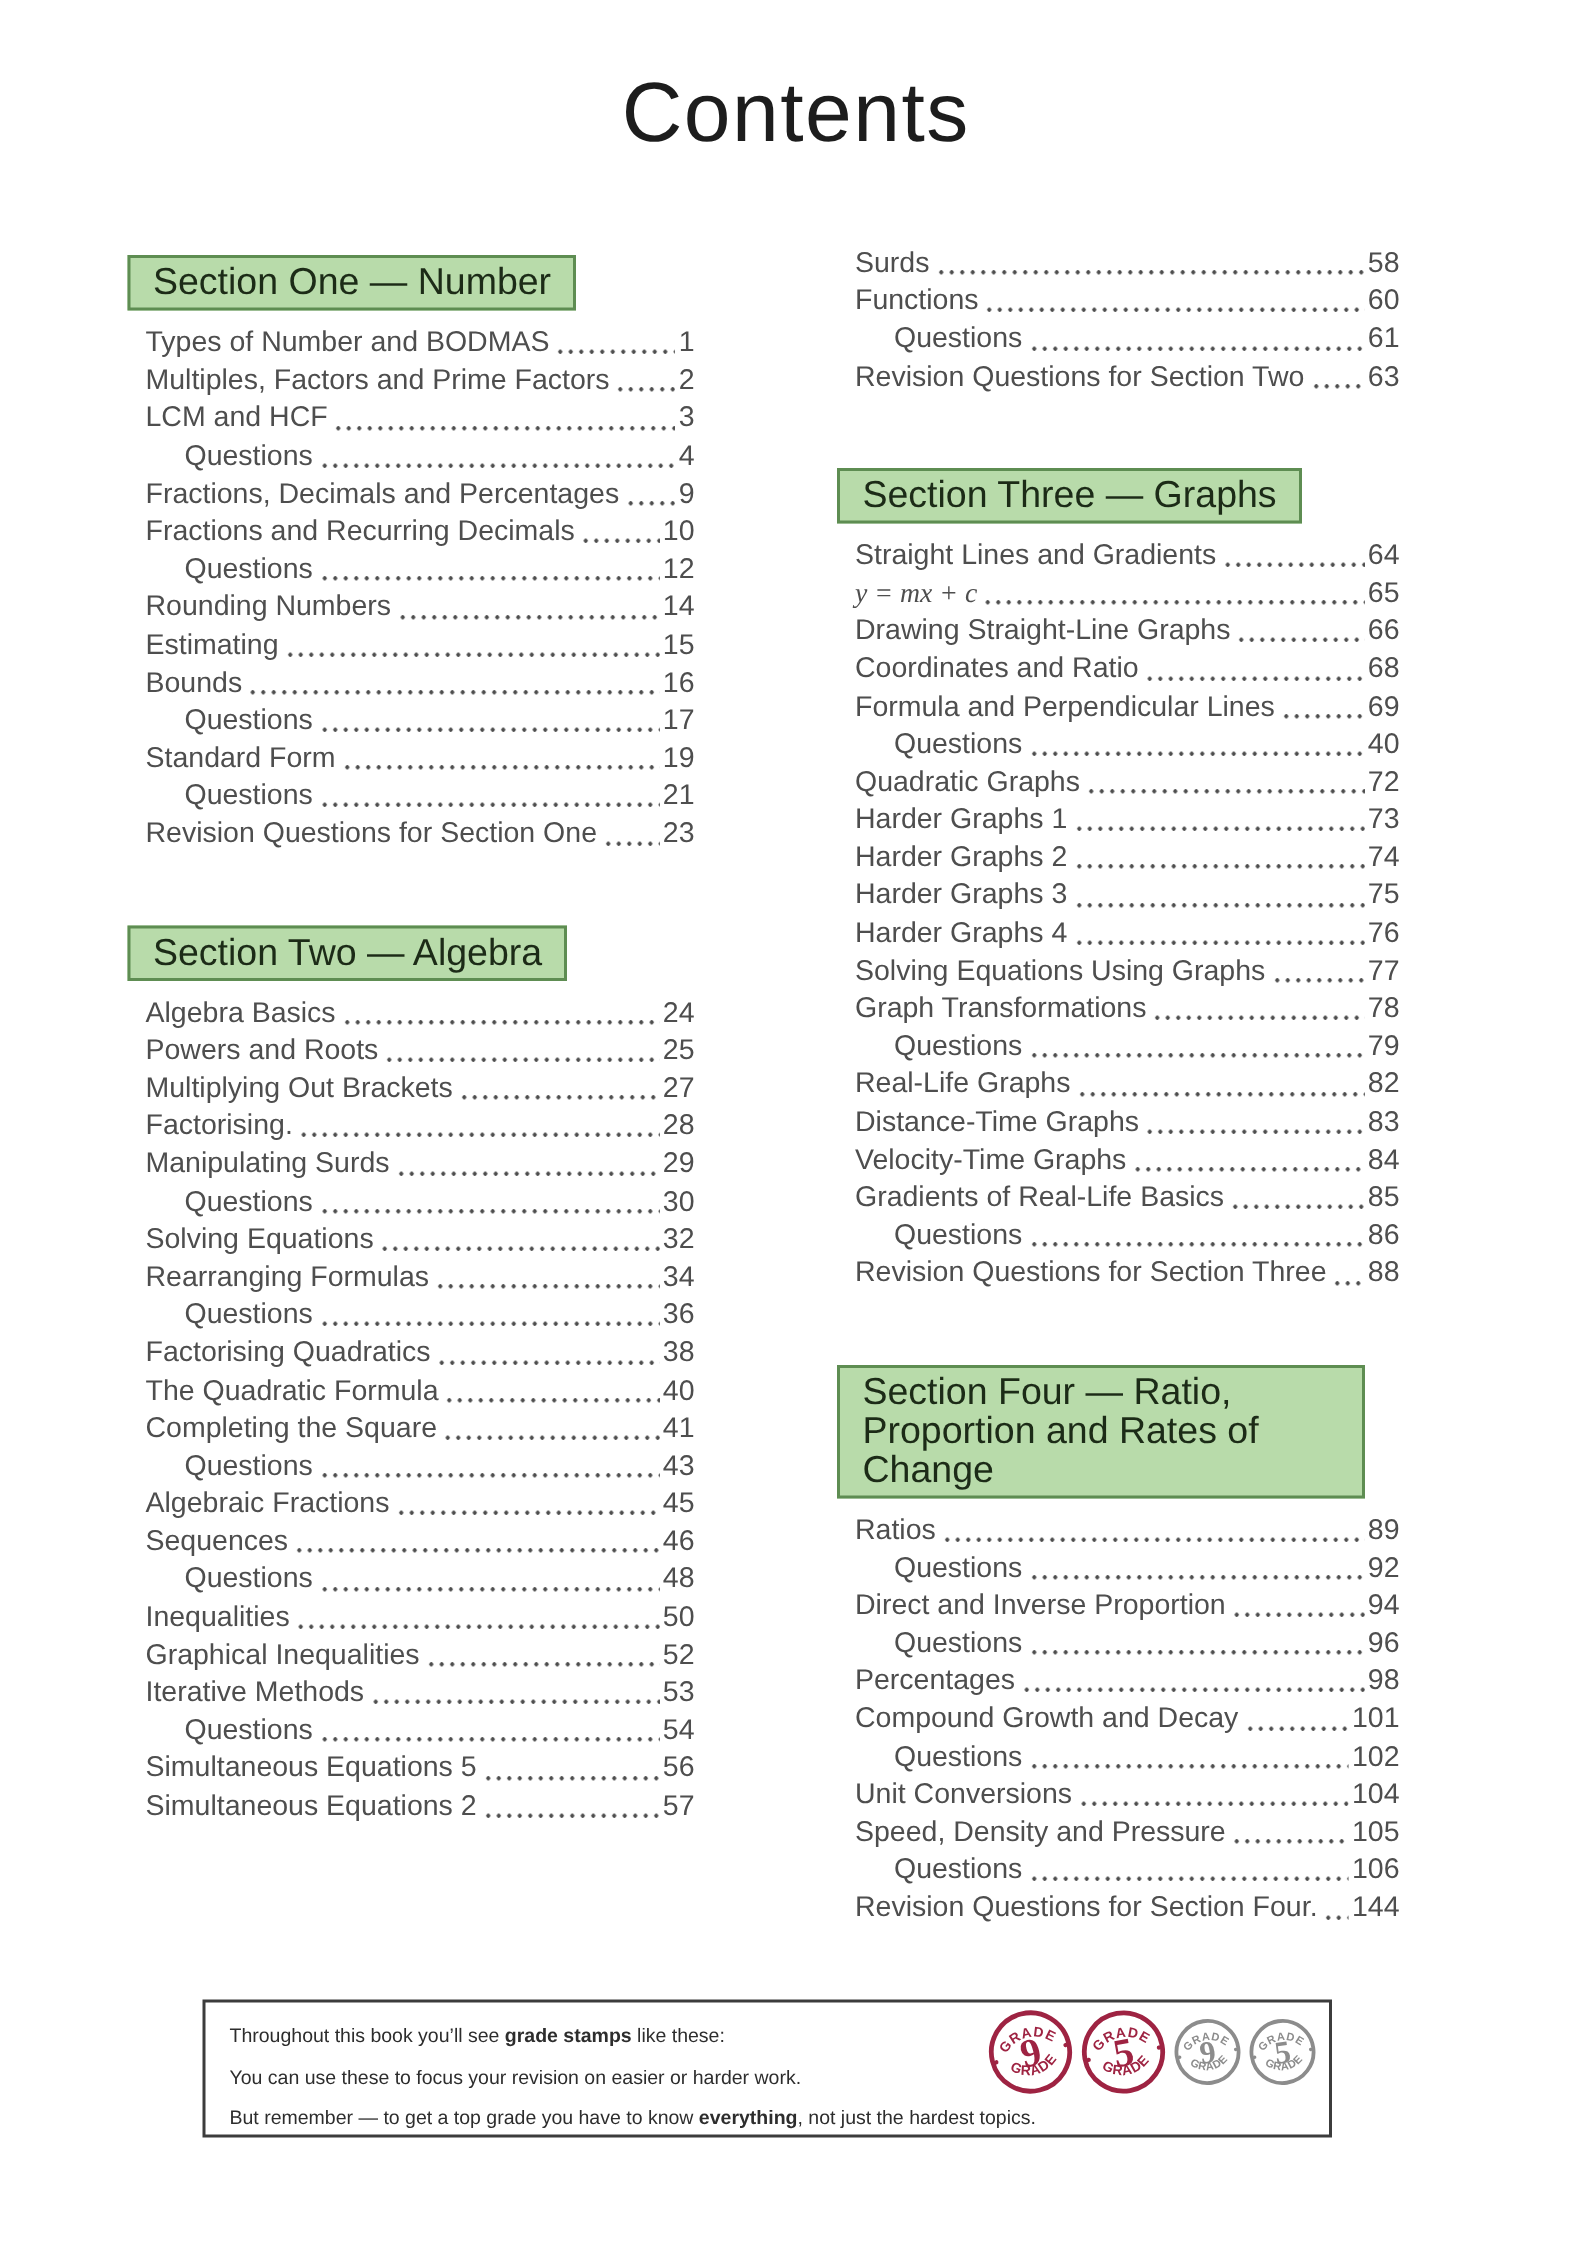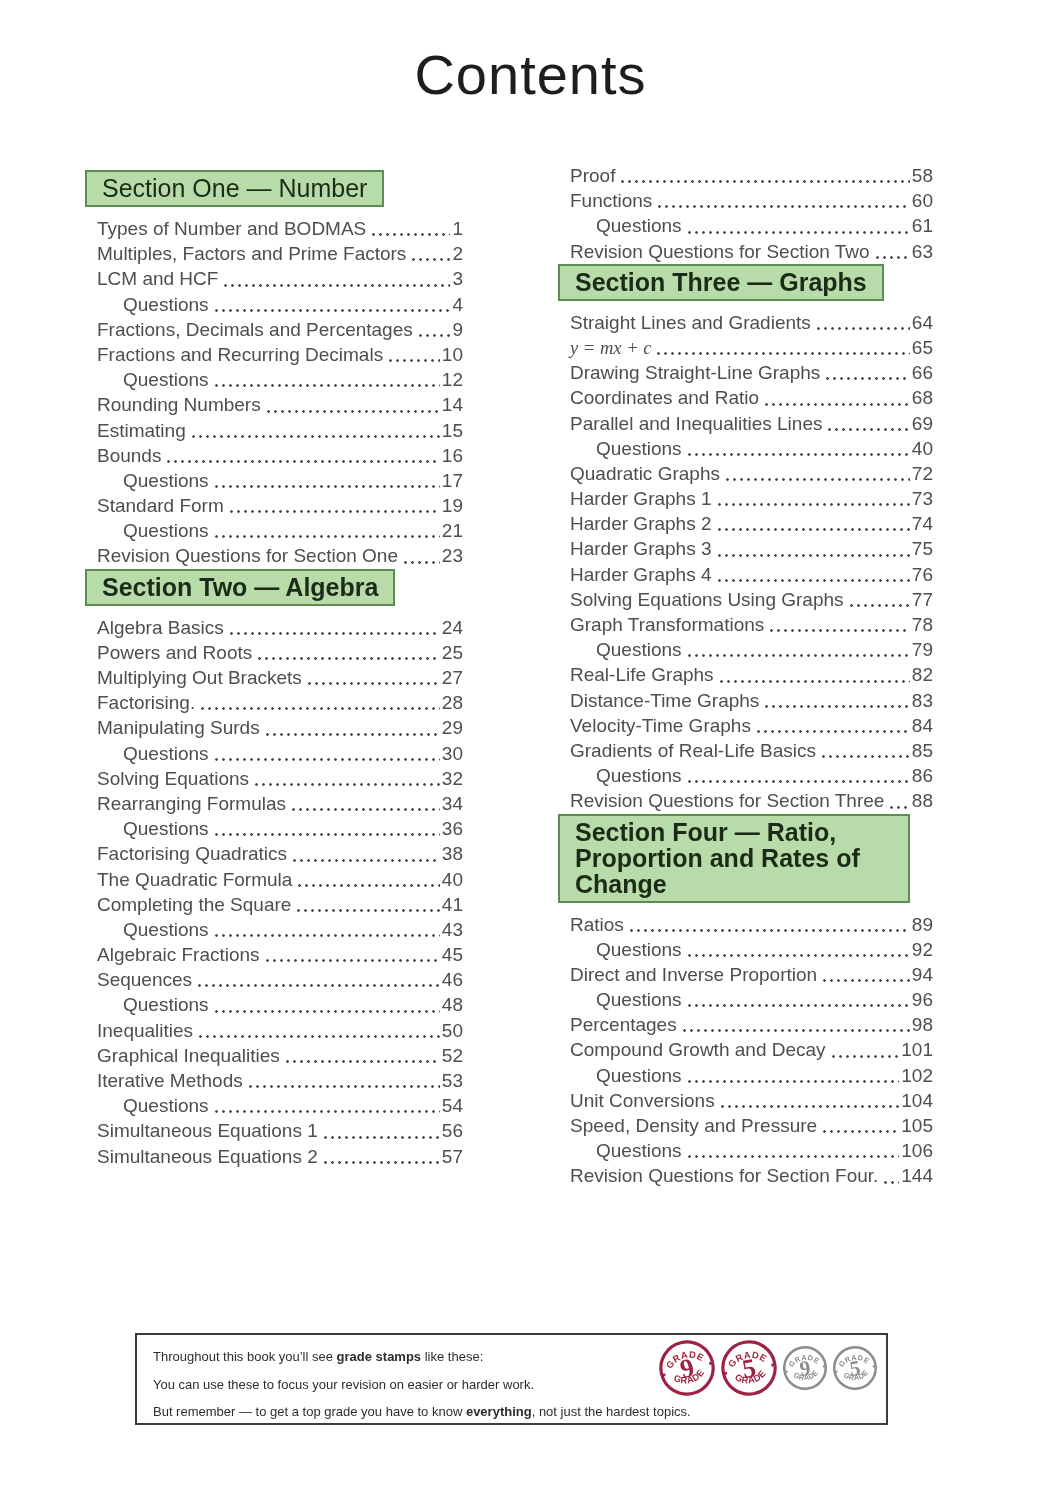--- a/index.html
+++ b/index.html
@@ -5,21 +5,21 @@
   html,body{margin:0;padding:0;background:#e8e8e8;}
   .page{position:relative;width:1061px;height:1500px;background:#ffffff;margin:0 auto;
         font-family:"Liberation Sans",sans-serif;overflow:hidden;}
   .title{position:absolute;top:42px;left:0;width:100%;text-align:center;
          font-size:56px;font-weight:400;color:#1d1d1d;letter-spacing:1px;}
   .col{position:absolute;}
   #col-left{left:85px;top:170px;width:378px;}
   #col-right{left:558px;top:163px;width:375px;}
   .section-header{display:table;background:#b8dbaa;border:2px solid #5e8d52;color:#1c2b17;
         font-size:25px;line-height:26px;padding:3px 15px 4px;max-width:352px;box-sizing:border-box;}
-  .section-header:not(:first-child){font-weight:bold;}
+  .section-header:not(:first-child){margin-top:48px;}
   .entries{margin-top:9px;}
   .entries:first-child{margin-top:0;}
   .row{display:flex;align-items:baseline;height:25.2px;line-height:25.2px;
        font-size:19px;color:#4e4e4e;padding-left:12px;}
   .row.indent{padding-left:38px;}
   .lbl{white-space:nowrap;}
   .lbl.math{font-family:"Liberation Serif",serif;font-style:italic;font-size:18.5px;}
   .leader{flex:1;align-self:flex-end;height:3px;margin:0 2px 5px 4px;min-width:8px;
           background-image:radial-gradient(circle,#4e4e4e 1.2px,transparent 1.5px);
           background-size:7px 3px;background-repeat:repeat-x;background-position:left center;}
@@ -207,35 +207,35 @@
           <span class="lbl">Iterative Methods</span>
           <span class="leader"></span>
           <span class="pnum">53</span>
         </div>
         <div class="row indent">
           <span class="lbl">Questions</span>
           <span class="leader"></span>
           <span class="pnum">54</span>
         </div>
         <div class="row">
-          <span class="lbl">Simultaneous Equations 1</span>
+          <span class="lbl">Simultaneous Equations 5</span>
           <span class="leader"></span>
           <span class="pnum">56</span>
         </div>
         <div class="row">
           <span class="lbl">Simultaneous Equations 2</span>
           <span class="leader"></span>
           <span class="pnum">57</span>
         </div>
       </div>
     </div>
   <div id="col-right" class="col">
       <div class="entries">
         <div class="row">
-          <span class="lbl">Proof</span>
+          <span class="lbl">Surds</span>
           <span class="leader"></span>
           <span class="pnum">58</span>
         </div>
         <div class="row">
           <span class="lbl">Functions</span>
           <span class="leader"></span>
           <span class="pnum">60</span>
         </div>
         <div class="row indent">
           <span class="lbl">Questions</span>
@@ -264,21 +264,21 @@
           <span class="lbl">Drawing Straight-Line Graphs</span>
           <span class="leader"></span>
           <span class="pnum">66</span>
         </div>
         <div class="row">
           <span class="lbl">Coordinates and Ratio</span>
           <span class="leader"></span>
           <span class="pnum">68</span>
         </div>
         <div class="row">
-          <span class="lbl">Parallel and Inequalities Lines</span>
+          <span class="lbl">Formula and Perpendicular Lines</span>
           <span class="leader"></span>
           <span class="pnum">69</span>
         </div>
         <div class="row indent">
           <span class="lbl">Questions</span>
           <span class="leader"></span>
           <span class="pnum">40</span>
         </div>
         <div class="row">
           <span class="lbl">Quadratic Graphs</span>

